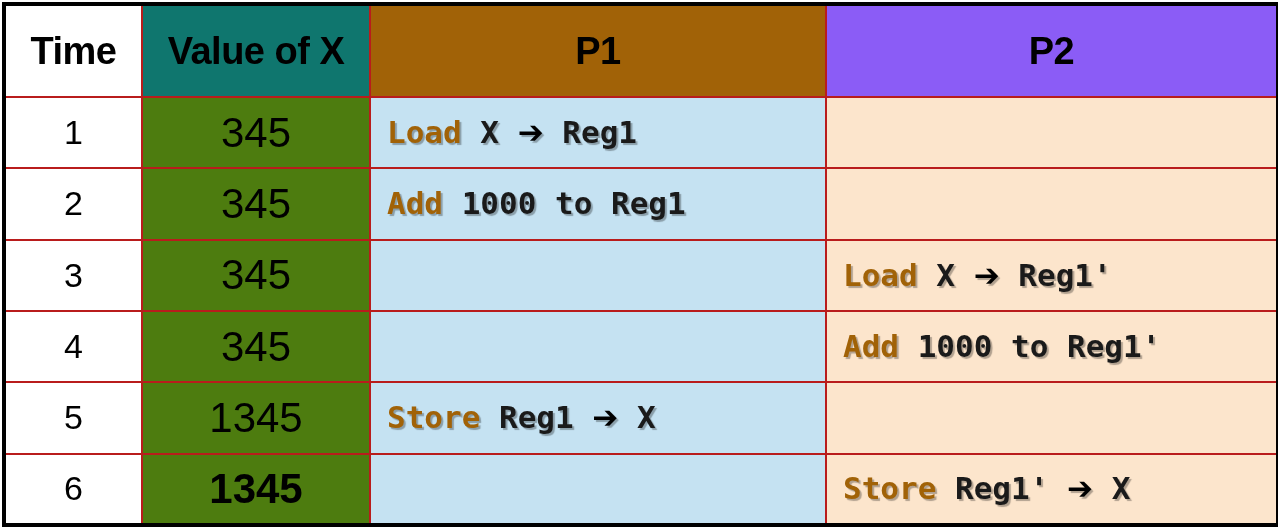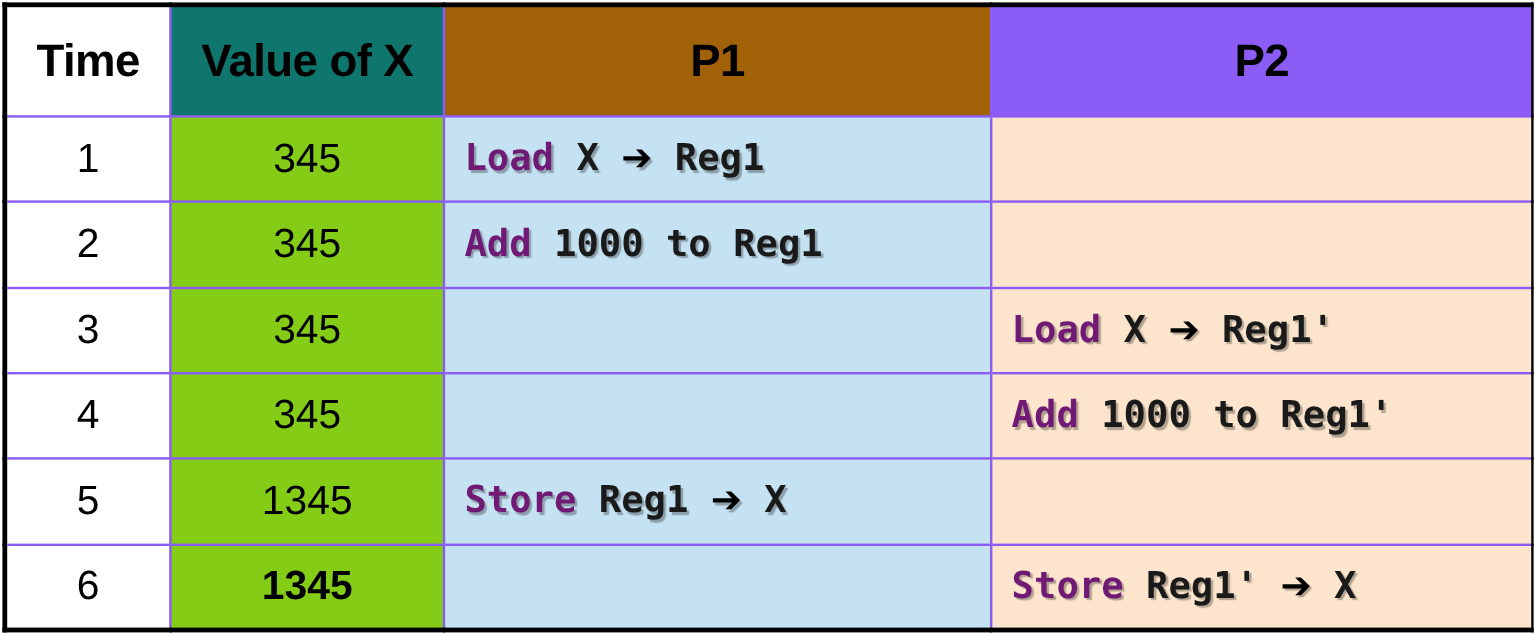--- a/index.html
+++ b/index.html
@@ -23,21 +23,21 @@
     border: 4px solid #000000;
   }
 
   #race-table col.col-time    { width: 138px; }
   #race-table col.col-value   { width: 228px; }
   #race-table col.col-p1      { width: 456px; }
   #race-table col.col-p2      { width: 452px; }
 
   #race-table th,
   #race-table td {
-    border: 2px solid #8b5cf6;
+    border: 2px solid #b91c1c;
     padding: 0;
     margin: 0;
     vertical-align: middle;
   }
 
   
   thead tr { height: 93px; }
 
   thead th {
     font-family: "Liberation Sans", sans-serif;
@@ -56,45 +56,45 @@
   tbody tr { height: 70px; }
 
   td.c-time {
     background: #ffffff;
     text-align: center;
     font-family: "Liberation Sans", sans-serif;
     font-size: 34px;
     color: #000000;
   }
   td.c-value {
-    background: #84cc16;
+    background: #4d7c0f;
     text-align: center;
     font-family: "Liberation Sans", sans-serif;
-    font-size: 34px;
+    font-size: 42px;
     color: #000000;
   }
   td.c-value.bold { font-weight: bold; }
 
   td.c-p1 { background: #c5e2f2; }
   td.c-p2 { background: #fce5cc; }
 
   .code {
     display: block;
     font-family: "DejaVu Sans Mono", "Liberation Mono", monospace;
     font-weight: bold;
     font-size: 31px;
     color: #1a1a1a;
     text-align: left;
     padding-left: 16px;
     white-space: pre;
     line-height: 1;
     text-shadow: 2px 2px 1px rgba(0,0,0,0.30);
   }
   .kw {
-    color: #701a75;
+    color: #a16207;
   }
   .arrow {
     font-family: "DejaVu Sans", sans-serif;
     font-weight: bold;
     font-size: 31px;
     color: #000000;
   }
   .code.empty { text-shadow: none; }
 </style>
 </head>

